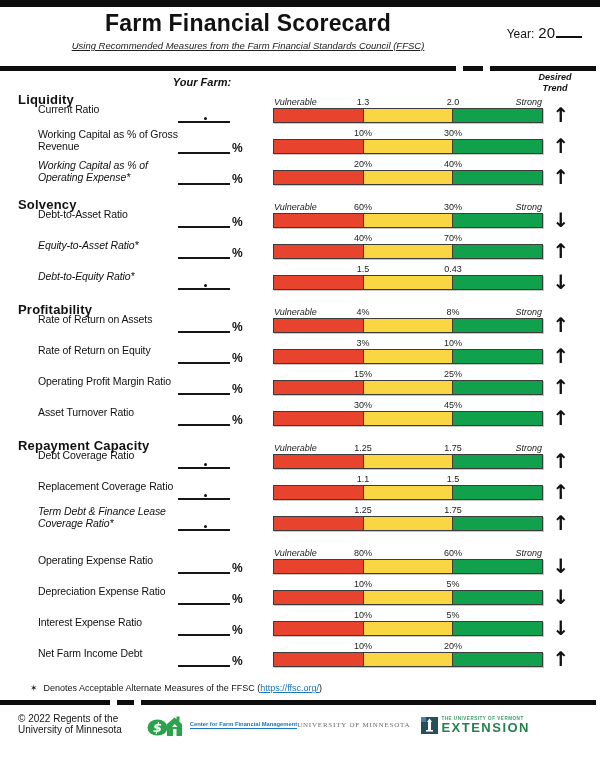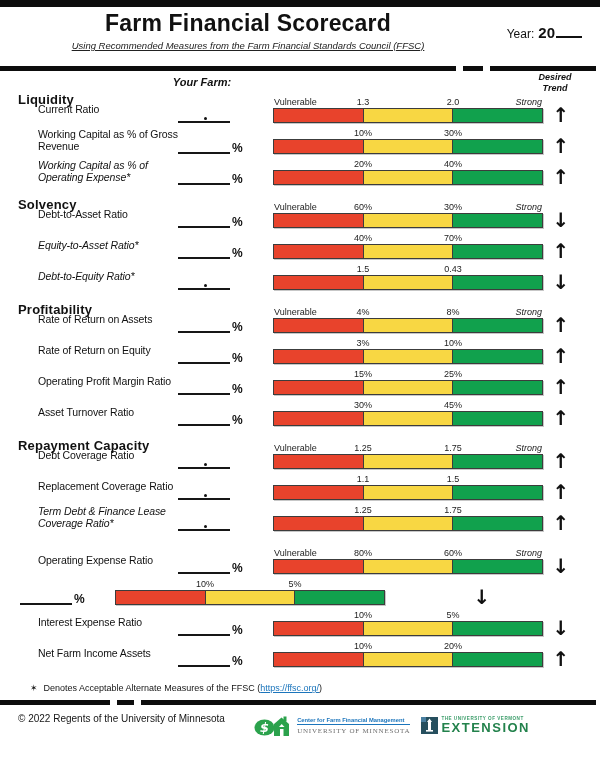--- a/index.html
+++ b/index.html
@@ -8,21 +8,21 @@
   .page { position:relative; width:600px; height:779px; background:#fff; overflow:hidden; }
 
   .topbar { height:7px; background:#0d0d0d; width:600px; }
 
   header { position:relative; height:59px; }
   h1.title { position:absolute; top:3px; left:0; width:496px; text-align:center;
              font-size:23px; font-weight:bold; letter-spacing:0.2px; }
   .subtitle { position:absolute; top:33px; left:0; width:496px; text-align:center;
               font-style:italic; font-size:9.5px; color:#222;text-decoration:underline; }
   .year { position:absolute; right:18px; top:17px; font-size:12px; white-space:nowrap; }
-  .year-num { font-size:15px; font-weight:bold; margin-left:4px; }
+  .year-num { font-size:15px; font-weight:normal; margin-left:4px; }
   .year-blank { display:inline-block; width:26px; height:2.5px; background:#111; margin-left:1px; }
 
   .divider { display:flex; height:5px; width:596px; }
   .divider i { background:#0d0d0d; height:5px; display:block; }
   .divider-t .s1 { width:456px; } .divider-t .s2 { width:20px; margin:0 7px; } .divider-t .s3 { flex:1; }
   .divider-b .s1 { width:110px; } .divider-b .s2 { width:17px; margin:0 7px; } .divider-b .s3 { flex:1; }
 
   .colheads { position:relative; height:24px; }
   .your-farm { position:absolute; left:147px; top:5px; width:110px; text-align:center;
                font-weight:bold; font-style:italic; font-size:11px; }
@@ -37,39 +37,39 @@
   .row { display:flex; height:28px; margin-bottom:3px; }
   .lab { flex:0 0 158px; padding-left:18px; font-size:10.5px; line-height:1.18;
          letter-spacing:-0.1px; display:flex; align-items:center; }
   .lab.it { font-style:italic; }
   .entry { flex:0 0 80px; display:flex; align-items:flex-end; }
   .blank { display:inline-block; width:52px; height:10px; border-bottom:2px solid #161616; position:relative; }
   .dot { position:absolute; left:50%; bottom:1.5px; width:3px; height:3px; background:#111; border-radius:50%; }
   .pct { font-weight:bold; font-size:12px; line-height:1; margin-left:2px; }
   .barcell { flex:0 0 270px; margin-left:15px; }
   .barlabels { position:relative; height:13px; font-size:9px; color:#1c1c1c; }
-  .vul { position:absolute; left:1px; bottom:1px; }
+  .vul { position:absolute; left:1px; bottom:1px; font-style:italic; }
   .str { position:absolute; right:1px; bottom:1px; font-style:italic; }
   .t1 { position:absolute; left:33.3%; transform:translateX(-50%); bottom:1px; }
   .t2 { position:absolute; left:66.7%; transform:translateX(-50%); bottom:1px; }
   .bar { height:15px; display:flex; border:1px solid #3c3c3c; box-shadow:1px 1px 0 rgba(0,0,0,0.22); }
   .bar i { flex:1; }
   .bar i + i { border-left:1px solid #3c3c3c; }
   .trend { flex:1; display:flex; align-items:flex-end; justify-content:center; padding-right:21px; }
   .arrow { font-size:20px; font-weight:bold; line-height:16px; font-family:"DejaVu Sans", sans-serif; }
 
   .footnote { margin:16px 0 0 30px; font-size:9px; color:#151515; }
   .fstar { margin-right:6px; font-size:9px; font-family:"DejaVu Sans", sans-serif; }
   .flink { color:var(--link,#1B75BC); text-decoration:underline; cursor:pointer; }
 
   .divider-b { margin-top:7px; }
   footer { display:flex; justify-content:space-between; align-items:flex-start; padding:0 18px; margin-top:5px; }
   .copyright { font-size:10px; margin-top:3px; color:#151515; }
   .logos { display:flex; align-items:center; gap:7px; margin-right:52px; margin-top:3px; }
-  .cffm-text { display:flex; flex-direction:column; justify-content:center; }
+  .cffm-text { display:flex; flex-direction:row; justify-content:center; }
   .cffm1 { font-size:5.8px; font-weight:bold; color:var(--umn-blue,#1B75BC);
            border-bottom:1px solid var(--umn-blue,#1B75BC); padding-bottom:1.5px; margin-bottom:1.5px; white-space:nowrap; }
   .cffm2 { font-family:"Liberation Serif", serif; font-size:7px; letter-spacing:0.8px; color:#6e6e6e; white-space:nowrap; }
   .uvm { display:flex; align-items:center; gap:3px; margin-left:4px; }
   .uvm-text { display:flex; flex-direction:column; }
   .uvm1 { font-size:4.6px; font-weight:bold; letter-spacing:0.5px; color:#3c9d6a; white-space:nowrap; }
   .uvm2 { font-size:13px; font-weight:bold; letter-spacing:1.5px; color:var(--uvm-green,#23824C); line-height:1.05; white-space:nowrap; }
 </style>
 </head>
 <body>
@@ -417,20 +417,21 @@
               <i class="seg" style="background: rgb(232, 67, 44);"></i>
               <i class="seg" style="background: rgb(248, 215, 67);"></i>
               <i class="seg" style="background: rgb(17, 161, 77);"></i>
             </div>
           </div>
           <div class="trend">
             <span class="arrow">↓</span>
           </div>
         </div>
         <div class="row">
+          <div class="lab">Depreciation Expense Ratio</div>
           <div class="entry">
             <span class="blank"></span>
             <span class="pct">%</span>
           </div>
           <div class="barcell">
             <div class="barlabels">
               <span class="t1">10%</span>
               <span class="t2">5%</span>
             </div>
             <div class="bar">
@@ -458,21 +459,21 @@
               <i class="seg" style="background: rgb(232, 67, 44);"></i>
               <i class="seg" style="background: rgb(248, 215, 67);"></i>
               <i class="seg" style="background: rgb(17, 161, 77);"></i>
             </div>
           </div>
           <div class="trend">
             <span class="arrow">↓</span>
           </div>
         </div>
         <div class="row">
-          <div class="lab">Net Farm Income Assets</div>
+          <div class="lab">Net Farm Income Debt</div>
           <div class="entry">
             <span class="blank"></span>
             <span class="pct">%</span>
           </div>
           <div class="barcell">
             <div class="barlabels">
               <span class="t1">10%</span>
               <span class="t2">20%</span>
             </div>
             <div class="bar">

